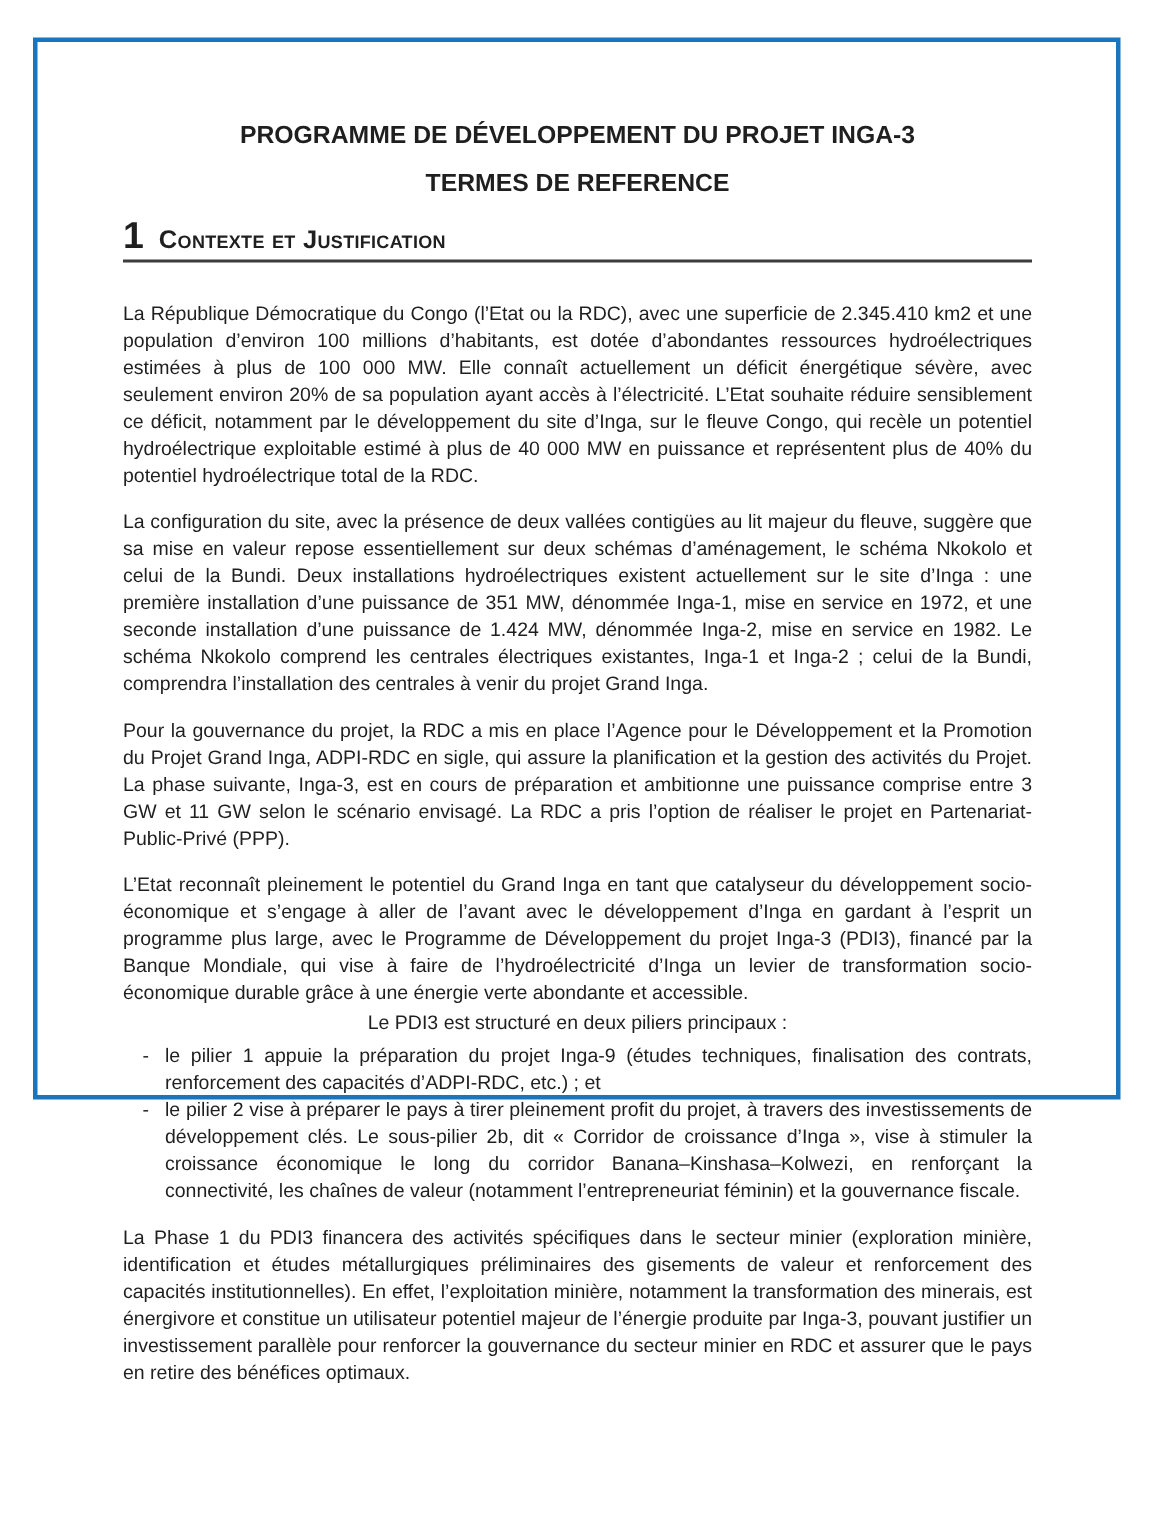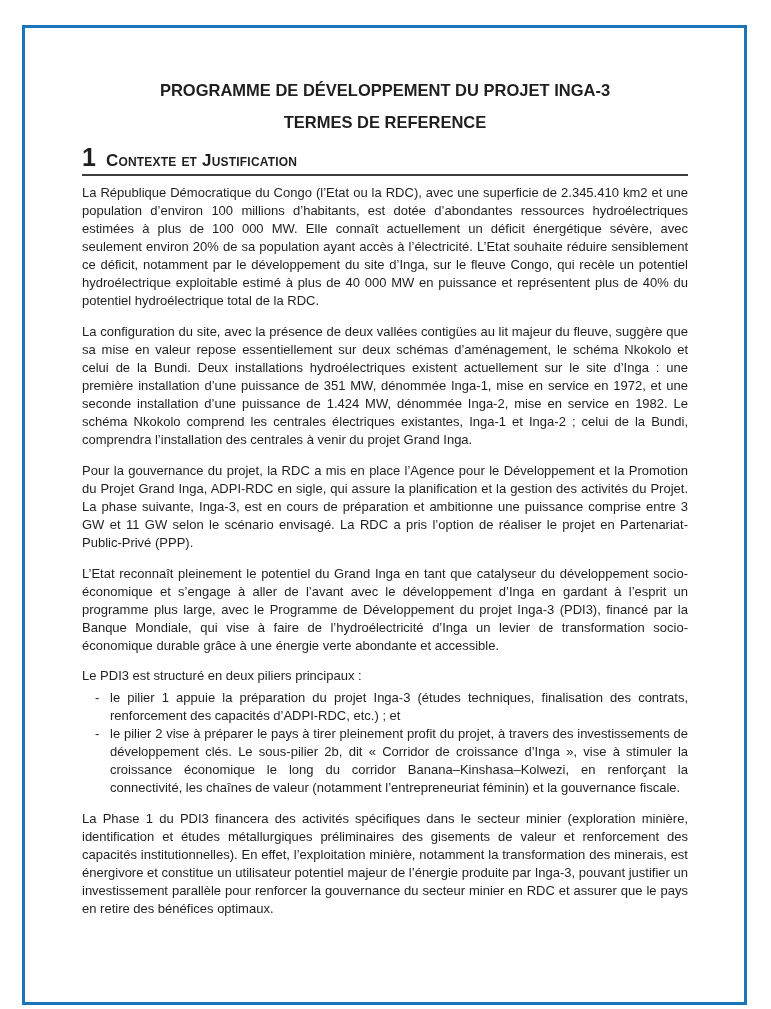--- a/index.html
+++ b/index.html
@@ -15,21 +15,21 @@
     background:#ffffff;
     overflow:hidden;
     font-family:"Liberation Sans", sans-serif;
     color:var(--text-color);
   }
   .frame{
     position:absolute;
     left:22px;
     top:25px;
     width:725px;
-    height:980px;
+    height:708px;
     border:3px solid var(--border-color);
     box-sizing:border-box;
     background:#ffffff;
   }
   .content{
     margin-left:57px;
     width:606px;
   }
   header{
     margin-top:51px;
@@ -62,26 +62,26 @@
     font-size:17px;
     font-variant:small-caps;
     letter-spacing:.2px;
   }
   p.body-par{
     font-size:13px;
     line-height:18px;
     text-align:justify;
     margin:13px 0 0 0;
   }
-  p.first{ margin-top:8px; }
+  p.first{ margin-top:25px; }
   p.list-intro{
     font-size:13px;
     line-height:18px;
-    text-align:left;
-    margin:12px 0 0 0;
+    text-align:center;
+    margin:2px 0 0 0;
   }
   .pillar-list{ margin-top:4px; }
   .list-item{
     display:flex;
     padding-left:13px;
   }
   .dash{
     flex:none;
     width:15px;
     font-size:13px;
@@ -113,21 +113,21 @@
     <p class="body-par first">La République Démocratique du Congo (l’Etat ou la RDC), avec une superficie de 2.345.410 km2 et une population d’environ 100 millions d’habitants, est dotée d’abondantes ressources hydroélectriques estimées à plus de 100 000 MW. Elle connaît actuellement un déficit énergétique sévère, avec seulement environ 20% de sa population ayant accès à l’électricité. L’Etat souhaite réduire sensiblement ce déficit, notamment par le développement du site d’Inga, sur le fleuve Congo, qui recèle un potentiel hydroélectrique exploitable estimé à plus de 40 000 MW en puissance et représentent plus de 40% du potentiel hydroélectrique total de la RDC.</p>
     <p class="body-par">La configuration du site, avec la présence de deux vallées contigües au lit majeur du fleuve, suggère que sa mise en valeur repose essentiellement sur deux schémas d’aménagement, le schéma Nkokolo et celui de la Bundi. Deux installations hydroélectriques existent actuellement sur le site d’Inga : une première installation d’une puissance de 351 MW, dénommée Inga-1, mise en service en 1972, et une seconde installation d’une puissance de 1.424 MW, dénommée Inga-2, mise en service en 1982. Le schéma Nkokolo comprend les centrales électriques existantes, Inga-1 et Inga-2 ; celui de la Bundi, comprendra l’installation des centrales à venir du projet Grand Inga.</p>
     <p class="body-par">Pour la gouvernance du projet, la RDC a mis en place l’Agence pour le Développement et la Promotion du Projet Grand Inga, ADPI-RDC en sigle, qui assure la planification et la gestion des activités du Projet. La phase suivante, Inga-3, est en cours de préparation et ambitionne une puissance comprise entre 3 GW et 11 GW selon le scénario envisagé. La RDC a pris l’option de réaliser le projet en Partenariat-Public-Privé (PPP).</p>
     <p class="body-par">L’Etat reconnaît pleinement le potentiel du Grand Inga en tant que catalyseur du développement socio-économique et s’engage à aller de l’avant avec le développement d’Inga en gardant à l’esprit un programme plus large, avec le Programme de Développement du projet Inga-3 (PDI3), financé par la Banque Mondiale,  qui vise à faire de l’hydroélectricité d’Inga un levier de transformation socio-économique durable grâce à une énergie verte abondante et accessible.</p>
 
     <p class="list-intro">Le PDI3 est structuré en deux piliers principaux :</p>
 
     <div class="pillar-list">
       <div class="list-item">
         <span class="dash">-</span>
-        <span class="item-text">le pilier 1 appuie la préparation du projet Inga-3 (études techniques, finalisation des contrats, renforcement des capacités d’ADPI-RDC, etc.) ; et</span>
+        <span class="item-text">le pilier 1 appuie la préparation du projet Inga-9 (études techniques, finalisation des contrats, renforcement des capacités d’ADPI-RDC, etc.) ; et</span>
       </div>
       <div class="list-item">
         <span class="dash">-</span>
         <span class="item-text">le pilier 2 vise à préparer le pays à tirer pleinement profit du projet, à travers des investissements de développement clés. Le sous-pilier 2b, dit « Corridor de croissance d’Inga », vise à stimuler la croissance économique le long du corridor Banana–Kinshasa–Kolwezi, en renforçant la connectivité, les chaînes de valeur (notamment l’entrepreneuriat féminin) et la gouvernance fiscale.</span>
       </div>
     </div>
 
     <p class="body-par">La Phase 1 du PDI3 financera des activités spécifiques dans le secteur minier (exploration minière, identification et études métallurgiques préliminaires des gisements de valeur et renforcement des capacités institutionnelles). En effet, l’exploitation minière, notamment la transformation des minerais, est énergivore et constitue un utilisateur potentiel majeur de l’énergie produite par Inga-3, pouvant justifier un investissement parallèle pour renforcer la gouvernance du secteur minier en RDC et assurer que le pays en retire des bénéfices optimaux.</p>
 
   </div>

